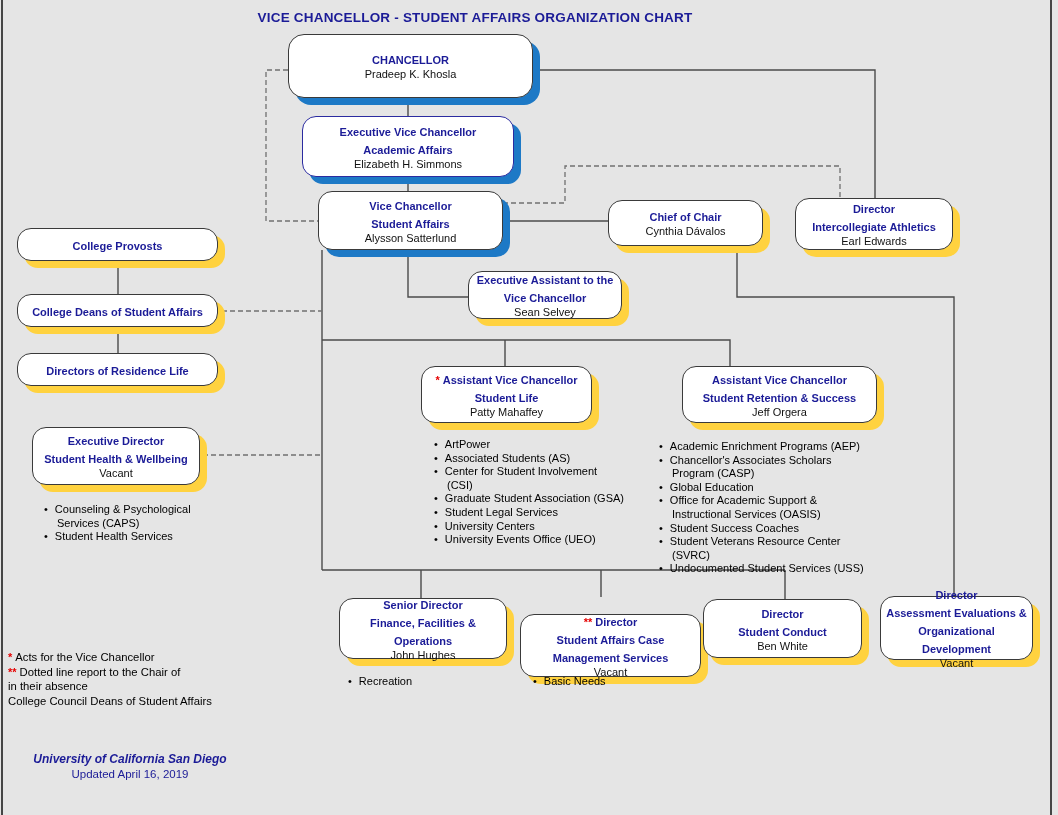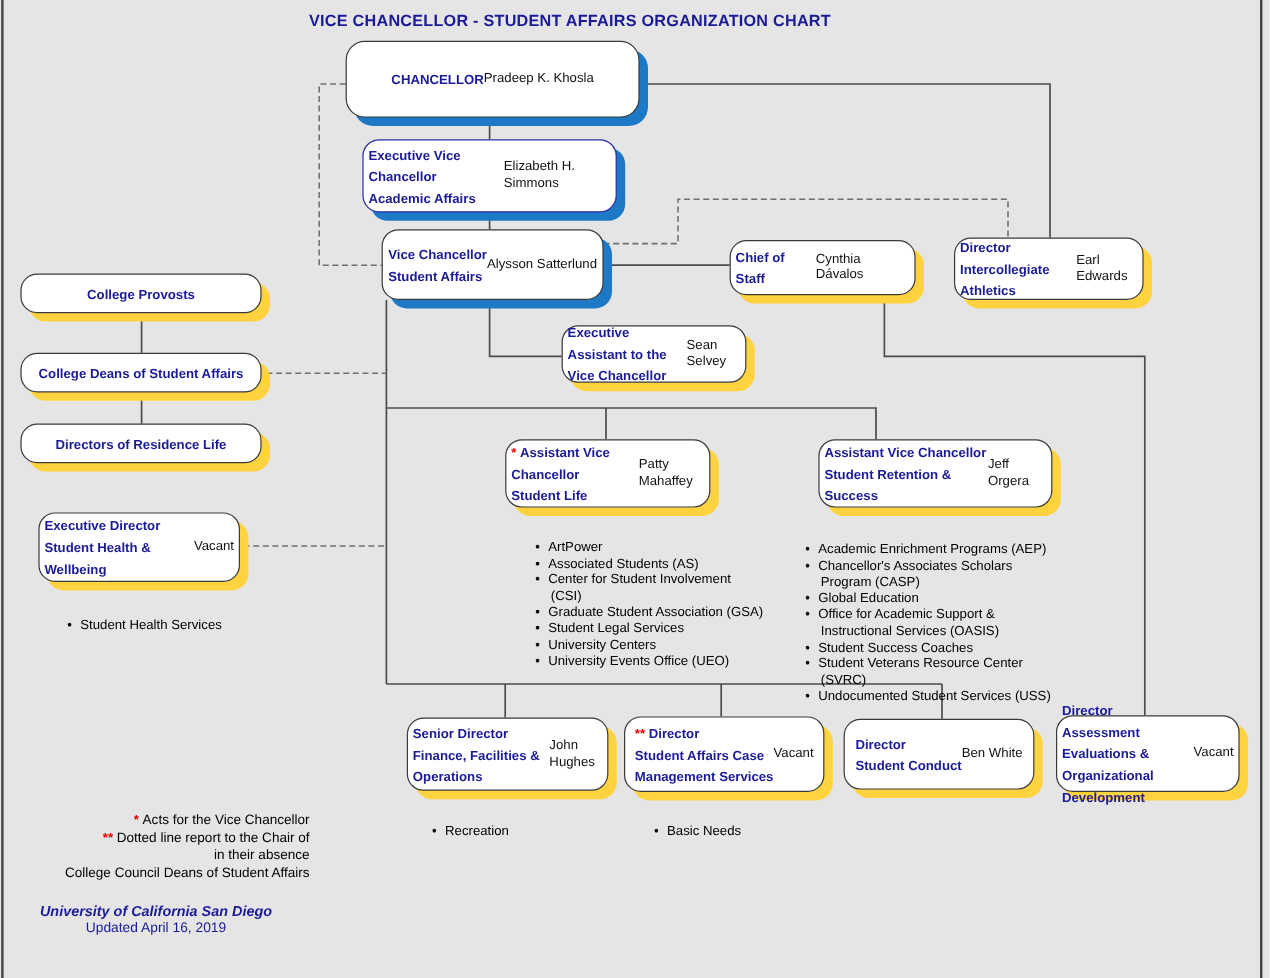--- a/index.html
+++ b/index.html
@@ -2,34 +2,34 @@
 <html><head>
 <meta charset="utf-8">
 <style>
   html,body{margin:0;padding:0;background:#fff;}
   #canvas{position:relative;width:1058px;height:815px;background:#e5e5e5;overflow:hidden;
           font-family:"Liberation Sans", sans-serif;}
   #lines{position:absolute;left:0;top:0;width:1058px;height:815px;}
   .pagetitle{position:absolute;left:180px;top:10px;width:590px;text-align:center;
              font-size:13.5px;font-weight:bold;color:#1b1b97;letter-spacing:.2px;}
   .node{position:absolute;box-sizing:border-box;background:#fff;border:1.4px solid #3a3a3a;
-        border-radius:14px;display:flex;flex-direction:row;justify-content:center;
-        align-items:center;padding:2px 4px;}
+        border-radius:14px;display:flex;flex-direction:column;justify-content:center;
+        align-items:center;text-align:center;padding:2px 4px;}
   .shadow-y{box-shadow:7px 7px 0 0 #ffd23f;}
   .shadow-b{box-shadow:7px 7px 0 0 #1d79c6;}
   .border-navy{border-color:#2b2ba0;}
   .r16{border-radius:16px;}
   .btitle{color:#1b1b97;font-weight:bold;font-size:11px;line-height:13.5px;white-space:pre-line;}
   .bname{color:#111;font-size:11px;line-height:13.5px;}
   .ast{color:#e60000;font-weight:bold;font-size:11px;margin-right:3px;}
-  .blist{position:absolute;list-style:none;margin:16px;padding:0;font-size:11px;
+  .blist{position:absolute;list-style:none;margin:4px;padding:0;font-size:11px;
          line-height:13.6px;color:#000;}
   .blist li{padding-left:13px;text-indent:-13px;}
   .blist li::before{content:"\2022";margin-right:7px;}
-  .fnotes{position:absolute;left:8px;top:677px;width:250px;text-align:right;
+  .fnotes{position:absolute;left:8px;top:650px;width:250px;text-align:left;
           font-size:11.3px;line-height:14.6px;color:#000;}
   .addr{position:absolute;left:12px;top:752px;width:236px;text-align:center;
         color:#1b1b97;font-size:11.5px;line-height:15px;}
   .addr .b{font-weight:bold;font-size:12px;font-style:italic;}
   .edge{position:absolute;top:0;width:1.6px;height:815px;background:#454545;}
 </style>
 </head>
 <body>
 
 <div id="canvas">
@@ -72,21 +72,21 @@
     <div class="bname">Elizabeth H. Simmons</div>
   </div>
 
   <div class="node shadow-b" style="left:318px;top:191px;width:185px;height:59px">
     <div><span class="btitle">Vice Chancellor
 Student Affairs</span></div>
     <div class="bname">Alysson Satterlund</div>
   </div>
 
   <div class="node shadow-y" style="left:608px;top:200px;width:155px;height:46px">
-    <div><span class="btitle">Chief of Staff</span></div>
+    <div><span class="btitle">Chief of Chair</span></div>
     <div class="bname">Cynthia Dávalos</div>
   </div>
 
   <div class="node shadow-y" style="left:795px;top:198px;width:158px;height:52px">
     <div><span class="btitle">Director
 Intercollegiate Athletics</span></div>
     <div class="bname">Earl Edwards</div>
   </div>
 
   <div class="node shadow-y" style="left:468px;top:271px;width:154px;height:48px">
@@ -107,20 +107,21 @@
     <div><span class="btitle">Directors of Residence Life</span></div>
   </div>
 
   <div class="node shadow-y" style="left:32px;top:427px;width:168px;height:58px">
     <div><span class="btitle">Executive Director
 Student Health &amp; Wellbeing</span></div>
     <div class="bname">Vacant</div>
   </div>
 
   <ul class="blist" style="left:40px;top:499px;width:160px">
+    <li>Counseling &amp; Psychological Services (CAPS)</li>
     <li>Student Health Services</li>
   </ul>
 
   <div class="node shadow-y" style="left:421px;top:366px;width:171px;height:57px">
     <div><span class="ast">*</span><span class="btitle">Assistant Vice Chancellor
 Student Life</span></div>
     <div class="bname">Patty Mahaffey</div>
   </div>
 
   <ul class="blist" style="left:430px;top:434px;width:190px">
@@ -152,21 +153,21 @@
   <div class="node shadow-y" style="left:339px;top:598px;width:168px;height:61px">
     <div><span class="btitle">Senior Director
 Finance, Facilities &amp; Operations</span></div>
     <div class="bname">John Hughes</div>
   </div>
 
   <ul class="blist" style="left:344px;top:671px;width:150px">
     <li>Recreation</li>
   </ul>
 
-  <div class="node shadow-y" style="left:520px;top:597px;width:167px;height:63px">
+  <div class="node shadow-y" style="left:520px;top:614px;width:181px;height:63px">
     <div><span class="ast">**</span><span class="btitle">Director
 Student Affairs Case
 Management Services</span></div>
     <div class="bname">Vacant</div>
   </div>
 
   <ul class="blist" style="left:529px;top:671px;width:140px">
     <li>Basic Needs</li>
   </ul>
 

